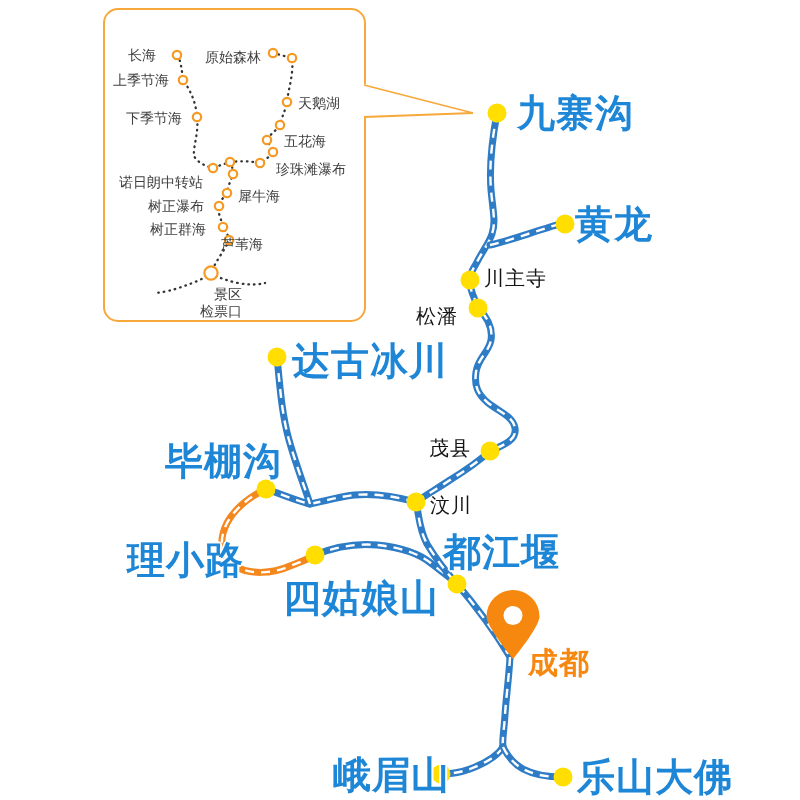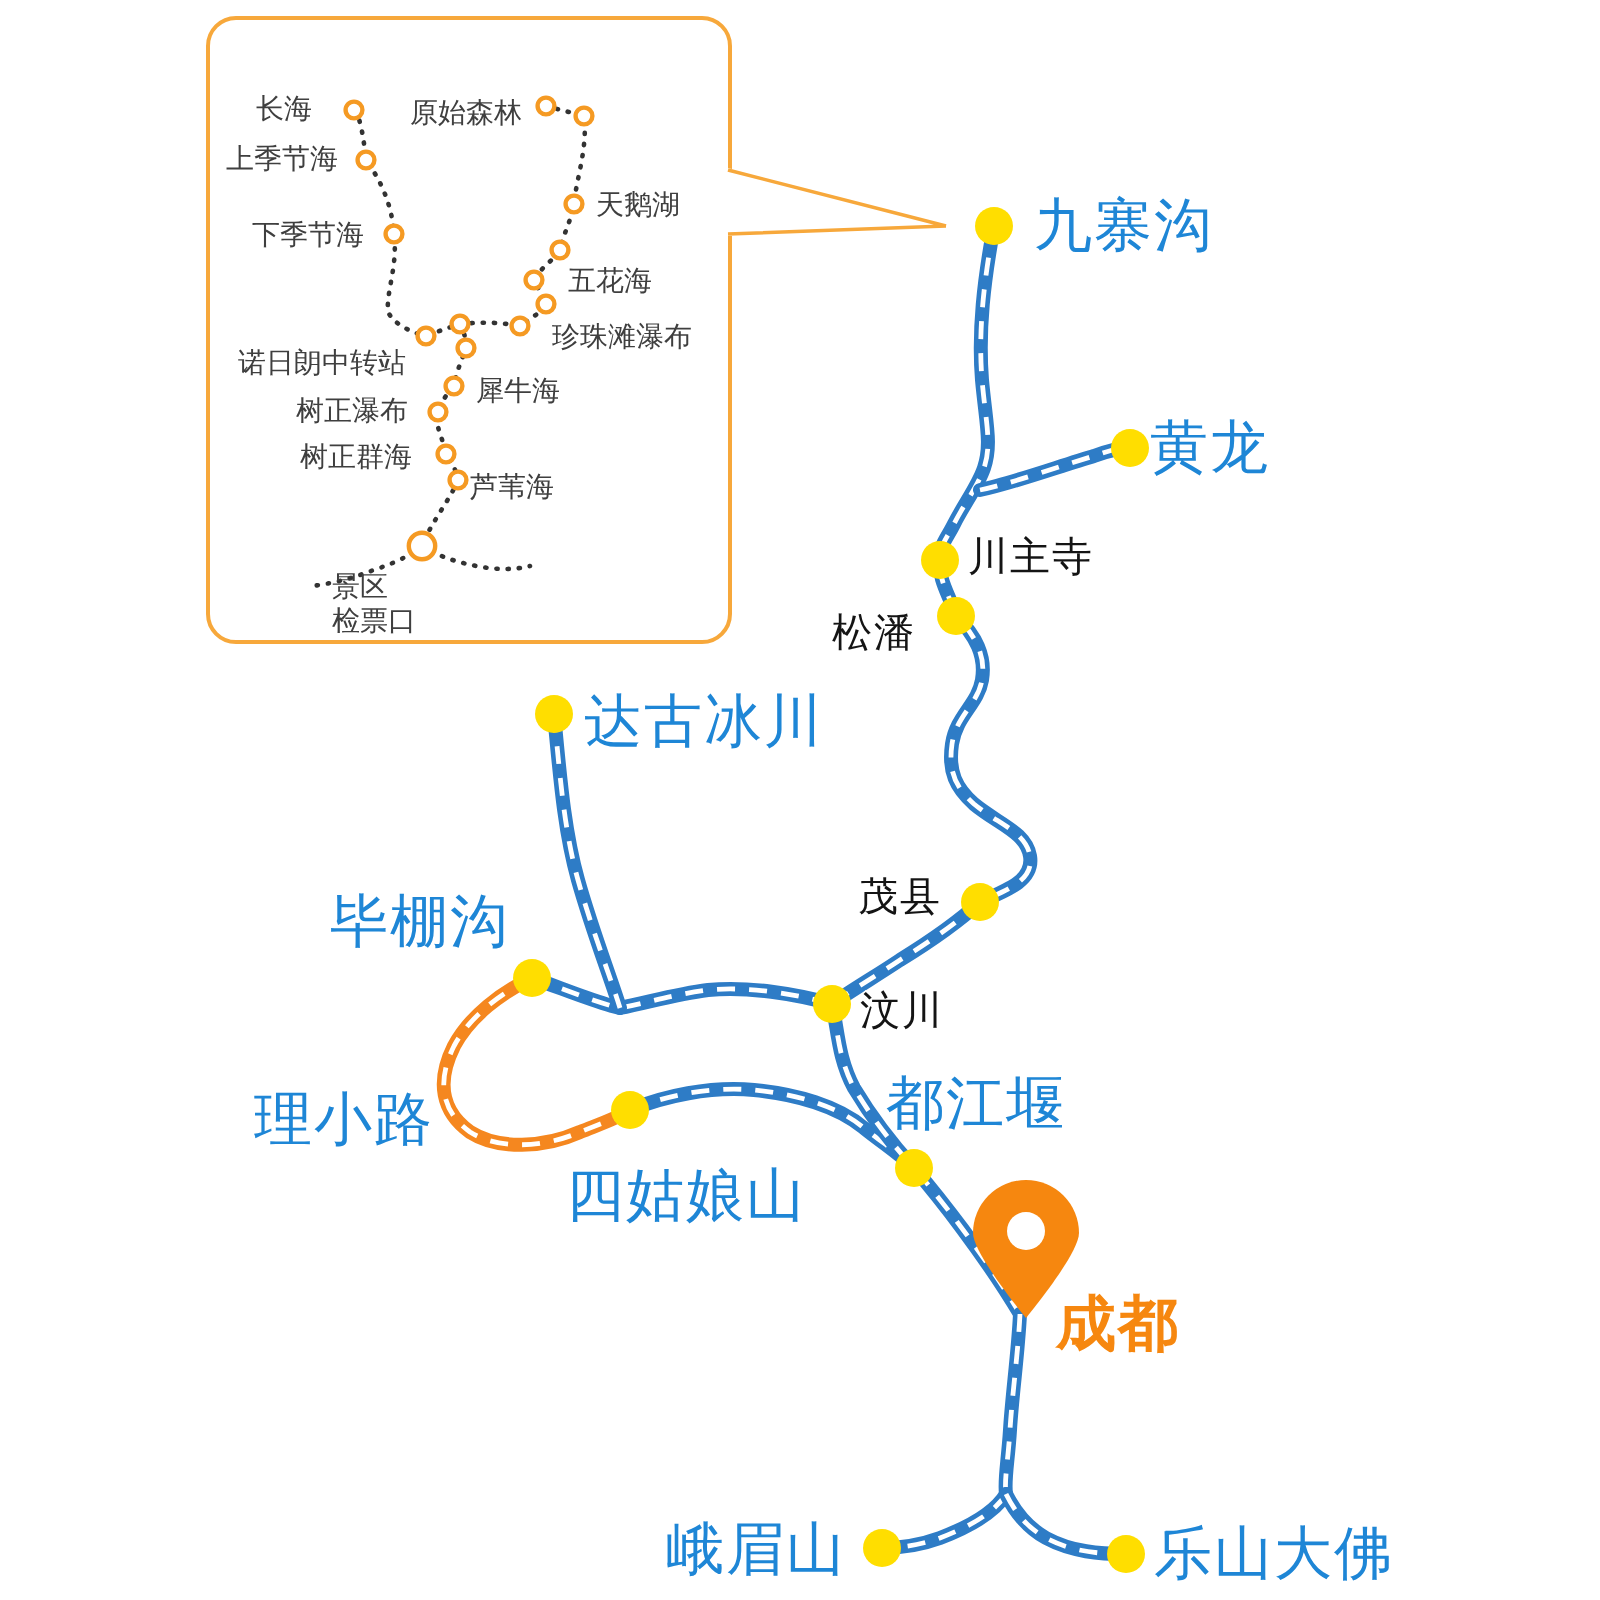--- a/index.html
+++ b/index.html
@@ -11,30 +11,30 @@
   .stage{position:relative;width:800px;height:800px;background:#fff;overflow:hidden;
          font-family:"DejaVu Sans",sans-serif;}
   .stage svg{position:absolute;left:0;top:0;}
   .base{fill:none;stroke:var(--road-blue);stroke-width:7;stroke-linecap:round;stroke-linejoin:round;}
   .base.orange{stroke:var(--road-orange);}
   .dash{fill:none;stroke:#fff;stroke-width:2.4;stroke-dasharray:9 7;stroke-linecap:butt;}
   .node{fill:var(--node-yellow);stroke:none;}
   .inode{fill:#fff;stroke:var(--inset-node);stroke-width:2.2;}
   .dots{fill:none;stroke:var(--dot);stroke-width:2.3;stroke-dasharray:0.6 5;stroke-linecap:round;}
   .lbl{position:absolute;transform:translateY(-50%);white-space:nowrap;line-height:1;}
-  .scenic{color:var(--label-blue);font-size:29px;font-weight:400;letter-spacing:1px;
+  .scenic{color:var(--label-blue);font-size:38px;font-weight:700;letter-spacing:1px;
     text-shadow:-2px 0 0 #fff,2px 0 0 #fff,0 -2px 0 #fff,0 2px 0 #fff,
                 -1px -1px 0 #fff,1px -1px 0 #fff,-1px 1px 0 #fff,1px 1px 0 #fff;}
   .capital{color:var(--orange);font-size:30px;font-weight:700;letter-spacing:1px;
     text-shadow:-2px 0 0 #fff,2px 0 0 #fff,0 -2px 0 #fff,0 2px 0 #fff;}
   .city{color:var(--city);font-size:20px;font-weight:400;letter-spacing:1px;
     text-shadow:-1px 0 0 #fff,1px 0 0 #fff,0 -1px 0 #fff,0 1px 0 #fff;}
   .ilbl{position:absolute;transform:translateY(-50%);white-space:nowrap;line-height:1;
         color:var(--inset-text);font-size:14px;font-weight:500;}
-  .gate{position:absolute;width:76px;text-align:left;color:var(--inset-text);
+  .gate{position:absolute;width:76px;text-align:right;color:var(--inset-text);
         font-size:14px;font-weight:500;line-height:17px;transform:none;}
 </style>
 </head>
 <body>
 
 <div class="stage">
 
   <svg width="800" height="800" viewBox="0 0 800 800">
 
     <g>
@@ -181,19 +181,19 @@
   <div class="ilbl" style="left:113px;top:80px">上季节海</div>
   <div class="ilbl" style="left:126px;top:118px">下季节海</div>
   <div class="ilbl" style="left:205px;top:57px">原始森林</div>
   <div class="ilbl" style="left:298px;top:103px">天鹅湖</div>
   <div class="ilbl" style="left:284px;top:141px">五花海</div>
   <div class="ilbl" style="left:276px;top:169px">珍珠滩瀑布</div>
   <div class="ilbl" style="left:119px;top:182px">诺日朗中转站</div>
   <div class="ilbl" style="left:238px;top:196px">犀牛海</div>
   <div class="ilbl" style="left:148px;top:206px">树正瀑布</div>
   <div class="ilbl" style="left:150px;top:229px">树正群海</div>
-  <div class="ilbl" style="left:235px;top:244px">芦苇海</div>
+  <div class="ilbl" style="left:221px;top:244px">芦苇海</div>
   <div class="gate" style="left:166px;top:286px">
     <span>景区</span><br>
     <span>检票口</span>
   </div>
 
 </div>
 
 </body></html>

